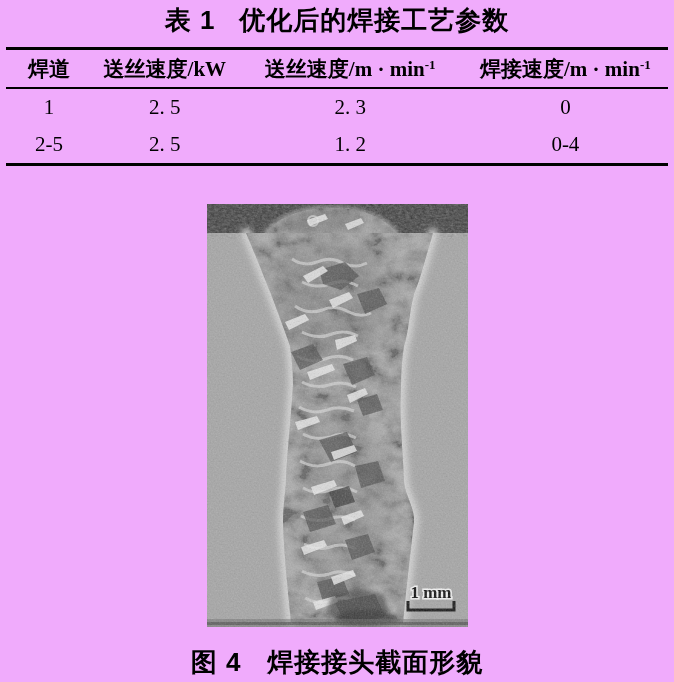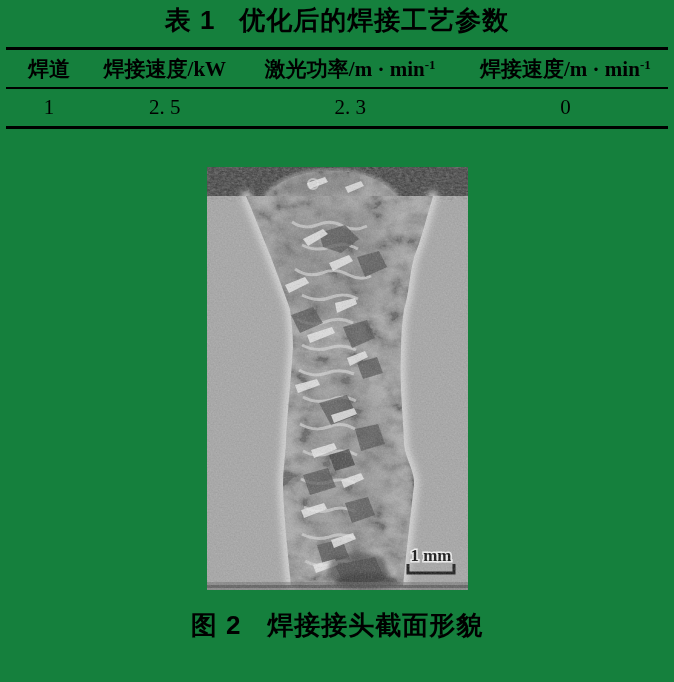--- a/index.html
+++ b/index.html
@@ -1,19 +1,19 @@
 <!DOCTYPE html>
 <html><head>
 <meta charset="utf-8">
 <style>
   html,body{margin:0;padding:0;background:#ffffff;}
   .page{
     position:relative;
     width:674px;height:682px;
-    background:#15803d;
+    background:#f0abfc;
     overflow:hidden;
     font-family:"Liberation Serif","DejaVu Serif",serif;
     color:#000;
   }
   
   .tbl-title{
     margin-top:4px;
     text-align:center;
     font-family:"Liberation Sans","DejaVu Sans",sans-serif;
     font-weight:700;
@@ -98,31 +98,37 @@
   <table class="params">
     <colgroup>
         <col class="c1">
         <col class="c2">
         <col class="c3">
         <col class="c4">
       </colgroup>
     <thead>
       <tr>
         <th><span>焊道</span></th>
-        <th><span>焊接速度/kW</span></th>
-        <th><span>激光功率/m · min</span><sup>-1</sup></th>
+        <th><span>送丝速度/kW</span></th>
+        <th><span>送丝速度/m · min</span><sup>-1</sup></th>
         <th><span>焊接速度/m · min</span><sup>-1</sup></th>
       </tr>
     </thead>
     <tbody>
       <tr>
         <td>1</td>
         <td>2. 5</td>
         <td>2. 3</td>
         <td>0</td>
+      </tr>
+      <tr>
+        <td>2-5</td>
+        <td>2. 5</td>
+        <td>1. 2</td>
+        <td>0-4</td>
       </tr>
     </tbody>
   </table>
 
   <figure class="weld">
     <svg class="micrograph" viewBox="0 0 261 423" xmlns="http://www.w3.org/2000/svg">
       <defs>
         <filter id="grain" x="-5%" y="-5%" width="110%" height="110%">
           <feTurbulence type="fractalNoise" baseFrequency="0.65" numOctaves="2" seed="7" stitchTiles="stitch"></feTurbulence>
           <feColorMatrix type="matrix" values="0.9 0 0 0 0.05  0.9 0 0 0 0.05  0.9 0 0 0 0.05  0 0 0 0.5 0"></feColorMatrix>
@@ -244,17 +250,17 @@
         <g>
           <text x="224" y="394" text-anchor="middle" class="sb-text">1 mm</text>
           <path d="M 201,397 L 201,406 L 247,406 L 247,397" fill="none" stroke-width="3" stroke-linecap="butt" stroke="#1a1a1a"></path>
         </g>
 
         <rect x="0" y="0" width="261" height="423" filter="url(#grain)" opacity="0.5"></rect>
       </g>
     </svg>
 
     <figcaption class="fig-cap">
-      <span class="num">图 2</span><span>焊接接头截面形貌</span>
+      <span class="num">图 4</span><span>焊接接头截面形貌</span>
     </figcaption>
   </figure>
 
 </div>
 
 </body></html>

